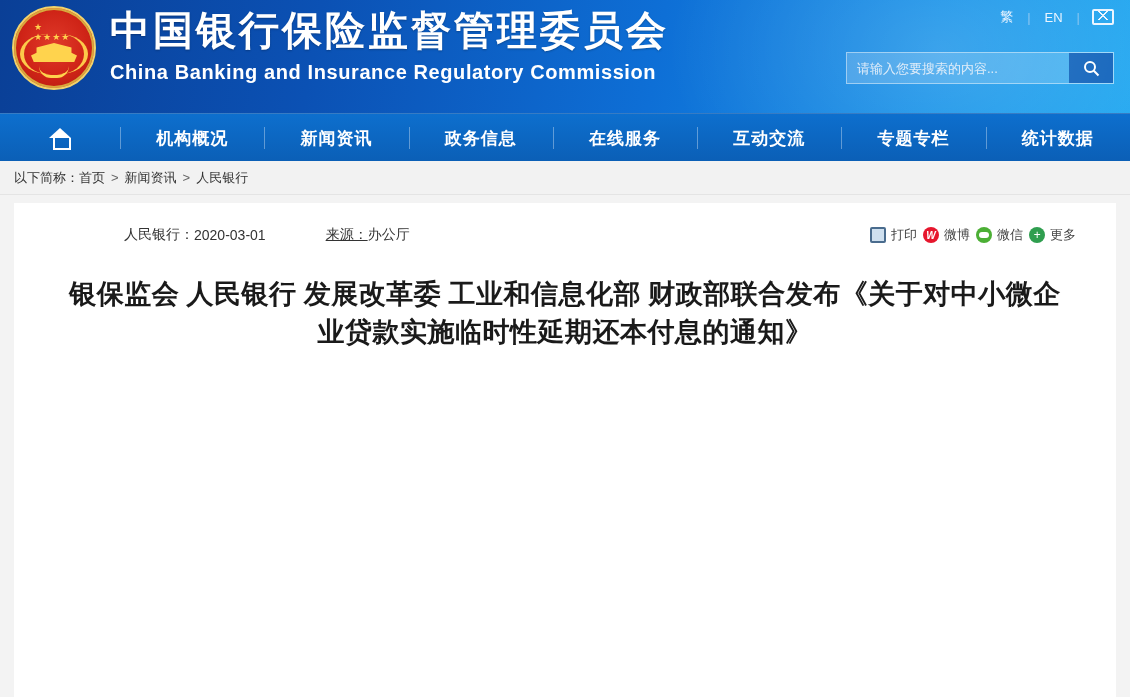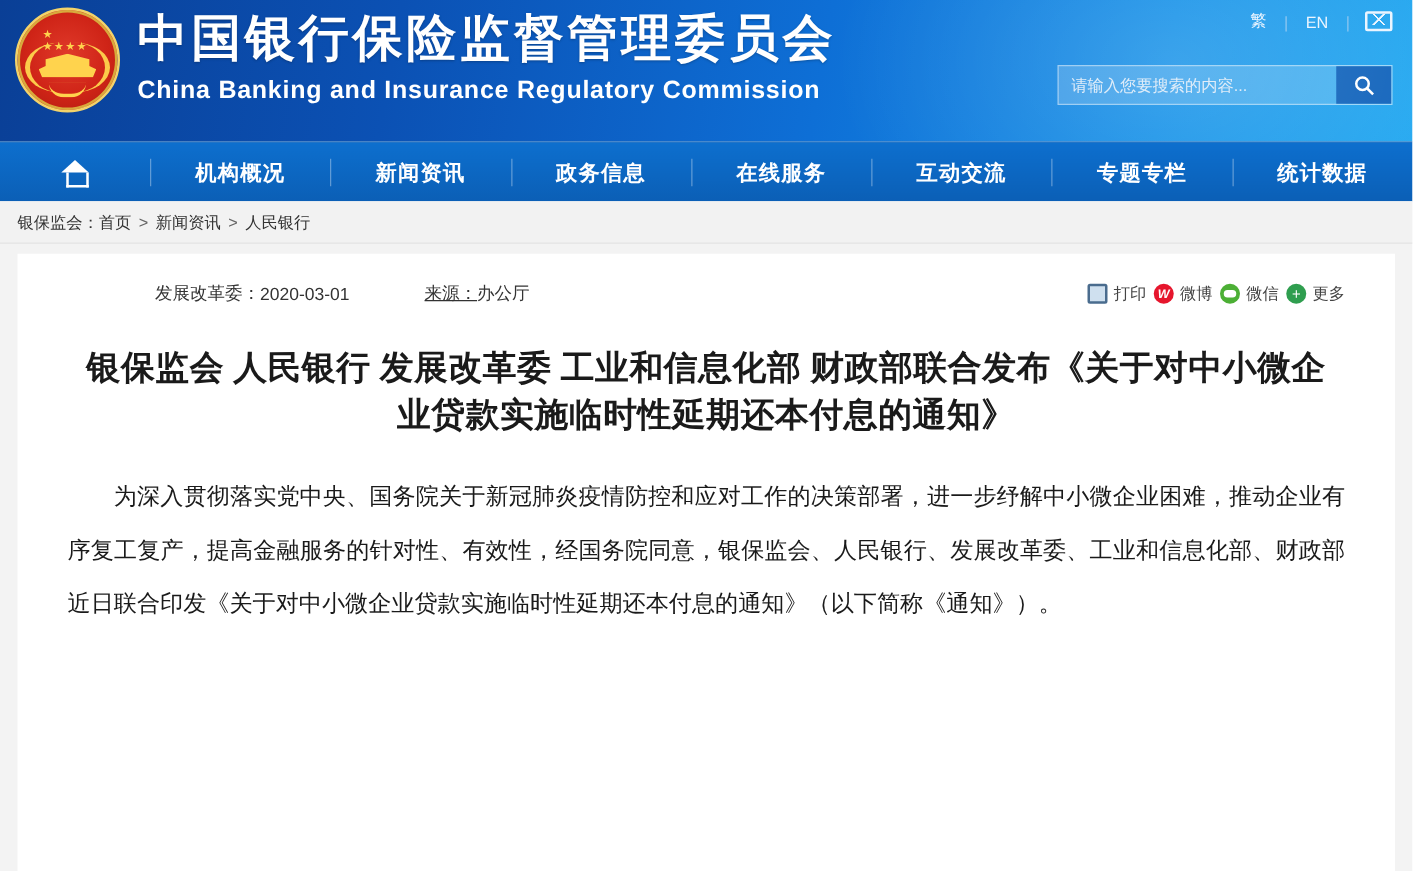--- a/index.html
+++ b/index.html
@@ -244,32 +244,32 @@
     <div class="cell">机构概况</div>
     <div class="cell">新闻资讯</div>
     <div class="cell">政务信息</div>
     <div class="cell">在线服务</div>
     <div class="cell">互动交流</div>
     <div class="cell">专题专栏</div>
     <div class="cell">统计数据</div>
   </div>
 
   <div class="crumbbar">
-    <span>银保监会：</span>
+    <span>以下简称：</span>
     <a href="#">首页</a>
     <span class="gt">&gt;</span>
     <a href="#">新闻资讯</a>
     <span class="gt">&gt;</span>
     <a href="#">人民银行</a>
   </div>
 
   <div class="card">
 
     <div class="metabar">
-      <span class="pub">发展改革委：</span>
+      <span class="pub">人民银行：</span>
       <span>2020-03-01</span>
       <span class="src">来源：</span>
       <span>办公厅</span>
 
       <div class="share">
         <span class="item">
           <i class="ico ico-print"></i>
           <span>打印</span>
         </span>
         <span class="item">
@@ -283,17 +283,16 @@
         <span class="item">
           <i class="ico ico-more"></i>
           <span>更多</span>
         </span>
       </div>
     </div>
 
     <div class="headline">银保监会 人民银行 发展改革委 工业和信息化部 财政部联合发布《关于对中小微企业贷款实施临时性延期还本付息的通知》</div>
 
     <div class="article">
-      <p>为深入贯彻落实党中央、国务院关于新冠肺炎疫情防控和应对工作的决策部署，进一步纾解中小微企业困难，推动企业有序复工复产，提高金融服务的针对性、有效性，经国务院同意，银保监会、人民银行、发展改革委、工业和信息化部、财政部近日联合印发《关于对中小微企业贷款实施临时性延期还本付息的通知》（以下简称《通知》）。</p>
     </div>
 
   </div>
 </div>
 
 </body></html>

